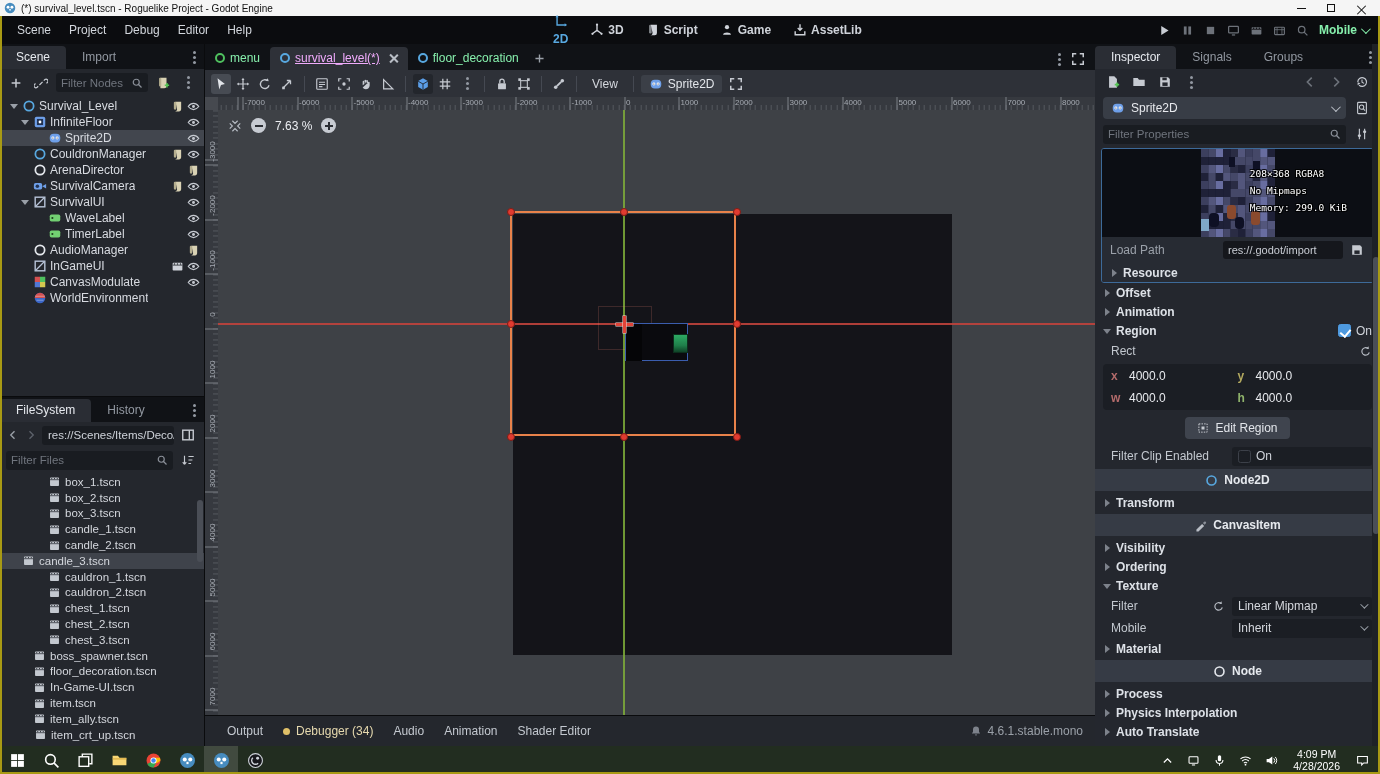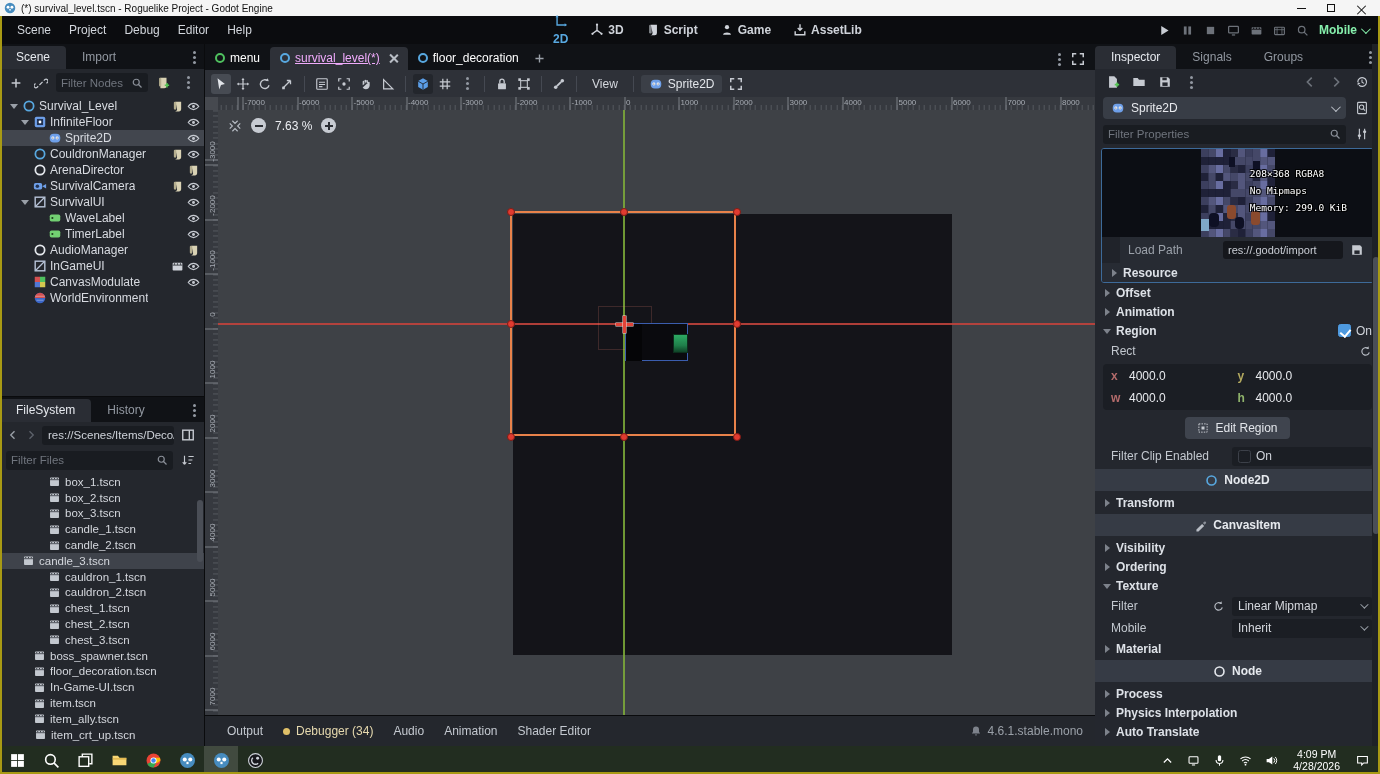--- a/index.html
+++ b/index.html
@@ -72,21 +72,21 @@
   .crumb-field { flex:1; height:19px; background:#191c21; border-radius:3px; display:flex; align-items:center; padding:0 6px; color:#cfd3da; white-space:nowrap; overflow:hidden; font-size:11.5px; }
   #file-list { flex:1; overflow:hidden; position:relative; padding-top:2px; }
   .frow { height:15.8px; display:flex; align-items:center; gap:4px; }
   .frow.sel { background:#3f434b; }
   .frow .icw { width:13px; height:13px; }
   .fname { white-space:nowrap; font-size:11.5px; color:#d4d7dd; }
   .vscroll { position:absolute; right:1px; width:6px; border-radius:3px; background:#4a4e56; }
 
   
   #scene-tabs { height:26px; background:#101216; display:flex; align-items:flex-end; flex:none; }
-  .stab { display:flex; align-items:center; gap:5px; padding:4px 10px 5px; color:#ffffff; }
+  .stab { display:flex; align-items:center; gap:5px; padding:4px 10px 5px; color:#86efac; }
   .stab .circ { width:10px; height:10px; border-radius:50%; border:2px solid currentColor; }
   .stab.active { background:#2e3138; color:#f0abfc; border-radius:4px 4px 0 0;text-decoration:underline; }
   .stab .closex { position:relative; width:9px; height:9px; margin-left:4px; }
   .stab .closex:before,.stab .closex:after { content:""; position:absolute; left:4px; top:-1px; width:1.5px; height:11px; background:#b9bec6; }
   .stab .closex:before{transform:rotate(45deg);} .stab .closex:after{transform:rotate(-45deg);}
   .newtab { width:22px; height:22px; margin-bottom:1px; display:flex; align-items:center; justify-content:center; color:#9aa0a8; }
   #scene-tabs .right-icons { margin-left:auto; display:flex; align-items:center; gap:10px; padding:0 10px 4px; color:#c6cad1; }
 
   
   #canvas-toolbar { height:27px; background:#2e3138; display:flex; align-items:center; gap:2px; padding:0 6px; flex:none; }
@@ -139,21 +139,21 @@
   .insp-toolbar { height:26px; display:flex; align-items:center; gap:6px; padding:0 8px; flex:none; }
   .insp-toolbar .spacer { flex:1; }
   .node-select-row { display:flex; align-items:center; gap:6px; padding:2px 8px; flex:none; }
   .node-select { flex:1; height:22px; background:#383d46; border-radius:4px; display:flex; align-items:center; gap:6px; padding:0 8px; color:#e8eaee; }
   .node-select .chev { margin-left:auto; color:#b9bec6; }
   .filter-props-row { display:flex; align-items:center; gap:6px; padding:3px 8px 4px; flex:none; }
   #insp-scroll { flex:1; overflow:hidden; position:relative; }
   .tex-panel { margin:0 6px; border:1px solid #3d6a99; border-radius:3px; background:#20232a; overflow:hidden; }
   .tex-preview { position:relative; height:88px; background:#0c0e14; display:flex; justify-content:center; }
   .tex-overlay { position:absolute; right:26px; top:16px; text-align:left; font-family:"DejaVu Sans Mono",monospace; font-size:9.5px; color:#fff; text-shadow:1px 1px 0 #000,-1px 1px 0 #000,1px -1px 0 #000,-1px -1px 0 #000; line-height:17px; }
-  .loadpath-row { display:flex; align-items:center; gap:6px; padding:4px 8px; background:#272b33;margin-left:18px; }
+  .loadpath-row { display:flex; align-items:center; gap:6px; padding:4px 8px; background:#272b33; }
   .loadpath-row .plabel { color:#9ba1aa; flex:1; }
   .loadpath-value { width:120px; height:18px; background:#15171c; border-radius:3px; color:#c9cdd4; font-size:11px; display:flex; align-items:center; padding:0 5px; white-space:nowrap; overflow:hidden; }
   .section { height:19px; display:flex; align-items:center; gap:5px; padding:0 8px; font-weight:bold; color:#dde1e7; flex:none; }
   .sec-arr { width:8px; height:8px; position:relative; flex:none; }
   .sec-arr:before { content:""; position:absolute; left:2px; top:0px; border-top:4px solid transparent; border-bottom:4px solid transparent; border-left:5px solid #7d828b; }
   .sec-arr.open:before { left:0; top:2px; border-left:4px solid transparent; border-right:4px solid transparent; border-top:5px solid #7d828b; border-bottom:none; }
   .section .right-ctl { margin-left:auto; display:flex; align-items:center; gap:5px; font-weight:normal; color:#cfd3da; }
   .cb { width:13px; height:13px; border-radius:2.5px; background:#1b1e24; border:1px solid #3c4049; position:relative; }
   .cb.on { background:#4e9ae0; border-color:#4e9ae0; }
   .cb.on:before { content:""; position:absolute; left:3px; top:2px; width:5px; height:8px; border-right:2px solid #fff; border-bottom:2px solid #fff; transform:rotate(40deg); }

